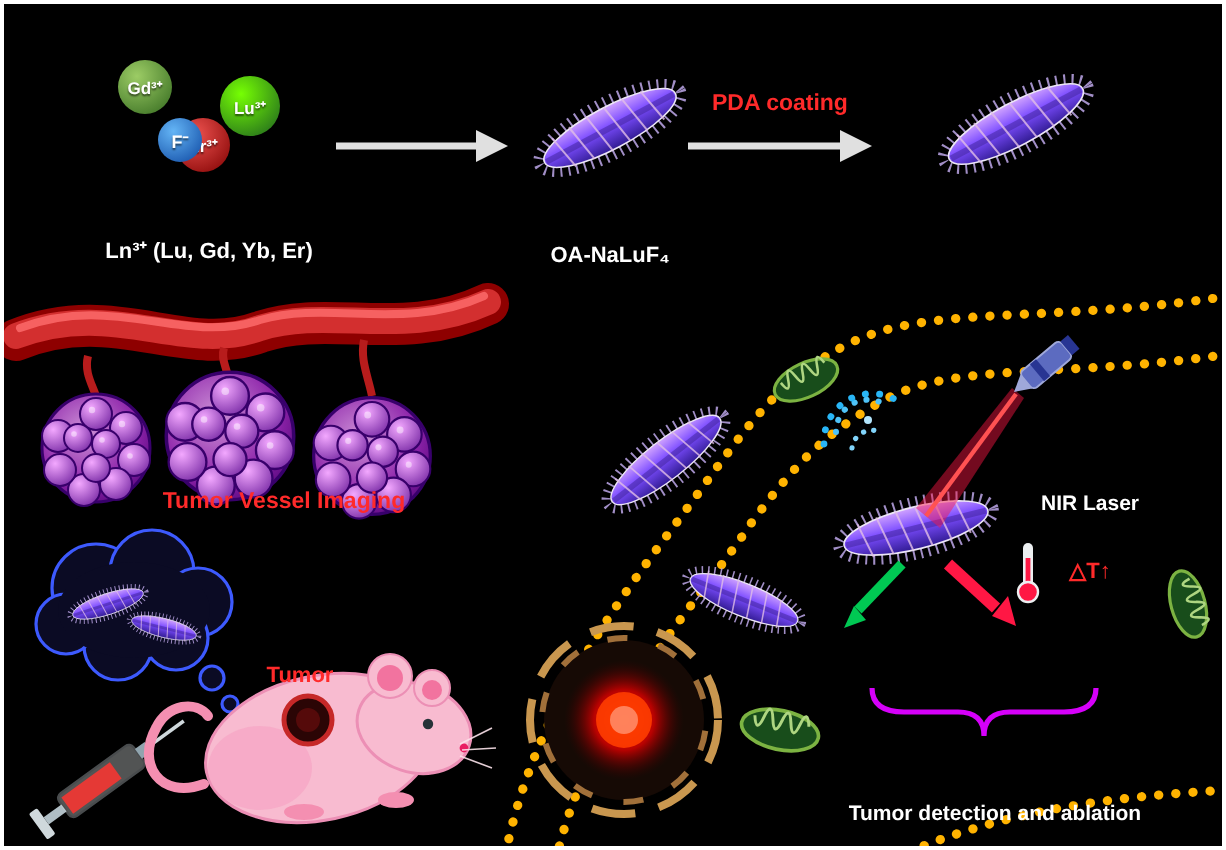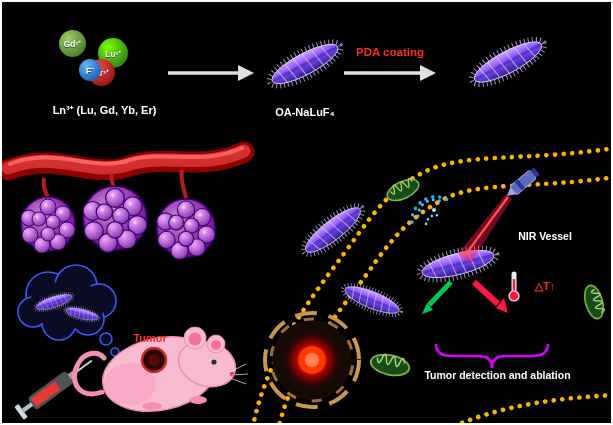--- a/index.html
+++ b/index.html
@@ -7,31 +7,31 @@
     position:relative; width:613px; height:425px;
     background:#000; overflow:hidden; border:2px solid #fff; box-sizing:border-box;
     font-family:"Liberation Sans", sans-serif;
   }
   .art { position:absolute; left:0; top:0; z-index:1; }
   .lbl {
     position:absolute; z-index:3; font-weight:bold; text-align:center;
     font-family:"Liberation Sans", sans-serif; line-height:1.1; pointer-events:none;
   }
   .red   { color:#ff2a2a; }
-  .white { color:#ffffff; }
+  .white { color:#ffffff;margin-top:16px; }
   .s11 { font-size:11px; } .s10 { font-size:10.5px; } .s12 { font-size:11.5px; }
   .ion {
     position:absolute; z-index:2; border-radius:50%;
     display:flex; align-items:center; justify-content:center;
     color:#fff; font-weight:bold; font-size:8.5px;
     text-shadow:0 1px 1px rgba(0,0,0,.6);
     text-align:right;
   }
   .ion-gd { left:57px;  top:28px; width:27px; height:27px; }
-  .ion-lu { left:96px;  top:36px; width:30px; height:30px; }
+  .ion-lu { left:108px;  top:36px; width:30px; height:30px; }
   .ion-er { left:46px;  top:57px; width:27px; height:27px;margin-left:40px; }
   .ion-f  { left:77px;  top:57px; width:22px; height:22px; font-size:9px; }
 </style>
 </head>
 <body>
 
 <div class="scene">
 
   <svg class="art" width="613" height="425" viewBox="0 0 613 425">
     <defs>
@@ -239,23 +239,24 @@
     </div>
 
   <div class="lbl white s11" style="left:25px; top:102px; width:155px;">Ln³⁺ (Lu, Gd, Yb, Er)</div>
 
 
   <div class="lbl red s12" style="left:338px; top:44px; width:100px;">PDA coating</div>
 
   <div class="lbl white s11" style="left:253px; top:104px; width:100px;">OA-NaLuF₄</div>
 
 
-
-
-  <div class="lbl white s10" style="left:498px; top:229px; width:90px;">NIR Vessel</div>
+  <div class="lbl red s12" style="left:45px; top:243px; width:190px;">Tumor Vessel Imaging</div>
+
+
+  <div class="lbl white s10" style="left:498px; top:229px; width:90px;">NIR Laser</div>
 
   <div class="lbl red s11" style="left:519px; top:278px; width:48px;">△T↑</div>
 
 
-  <div class="lbl white s10" style="left:398px; top:368px; width:195px;">Tumor detection and ablation</div>
+  <div class="lbl white s10" style="left:398px; top:384px; width:195px;">Tumor detection and ablation</div>
 
   <div class="lbl red s11" style="left:118px; top:330px; width:60px;">Tumor</div>
 </div>
 
 </body></html>

